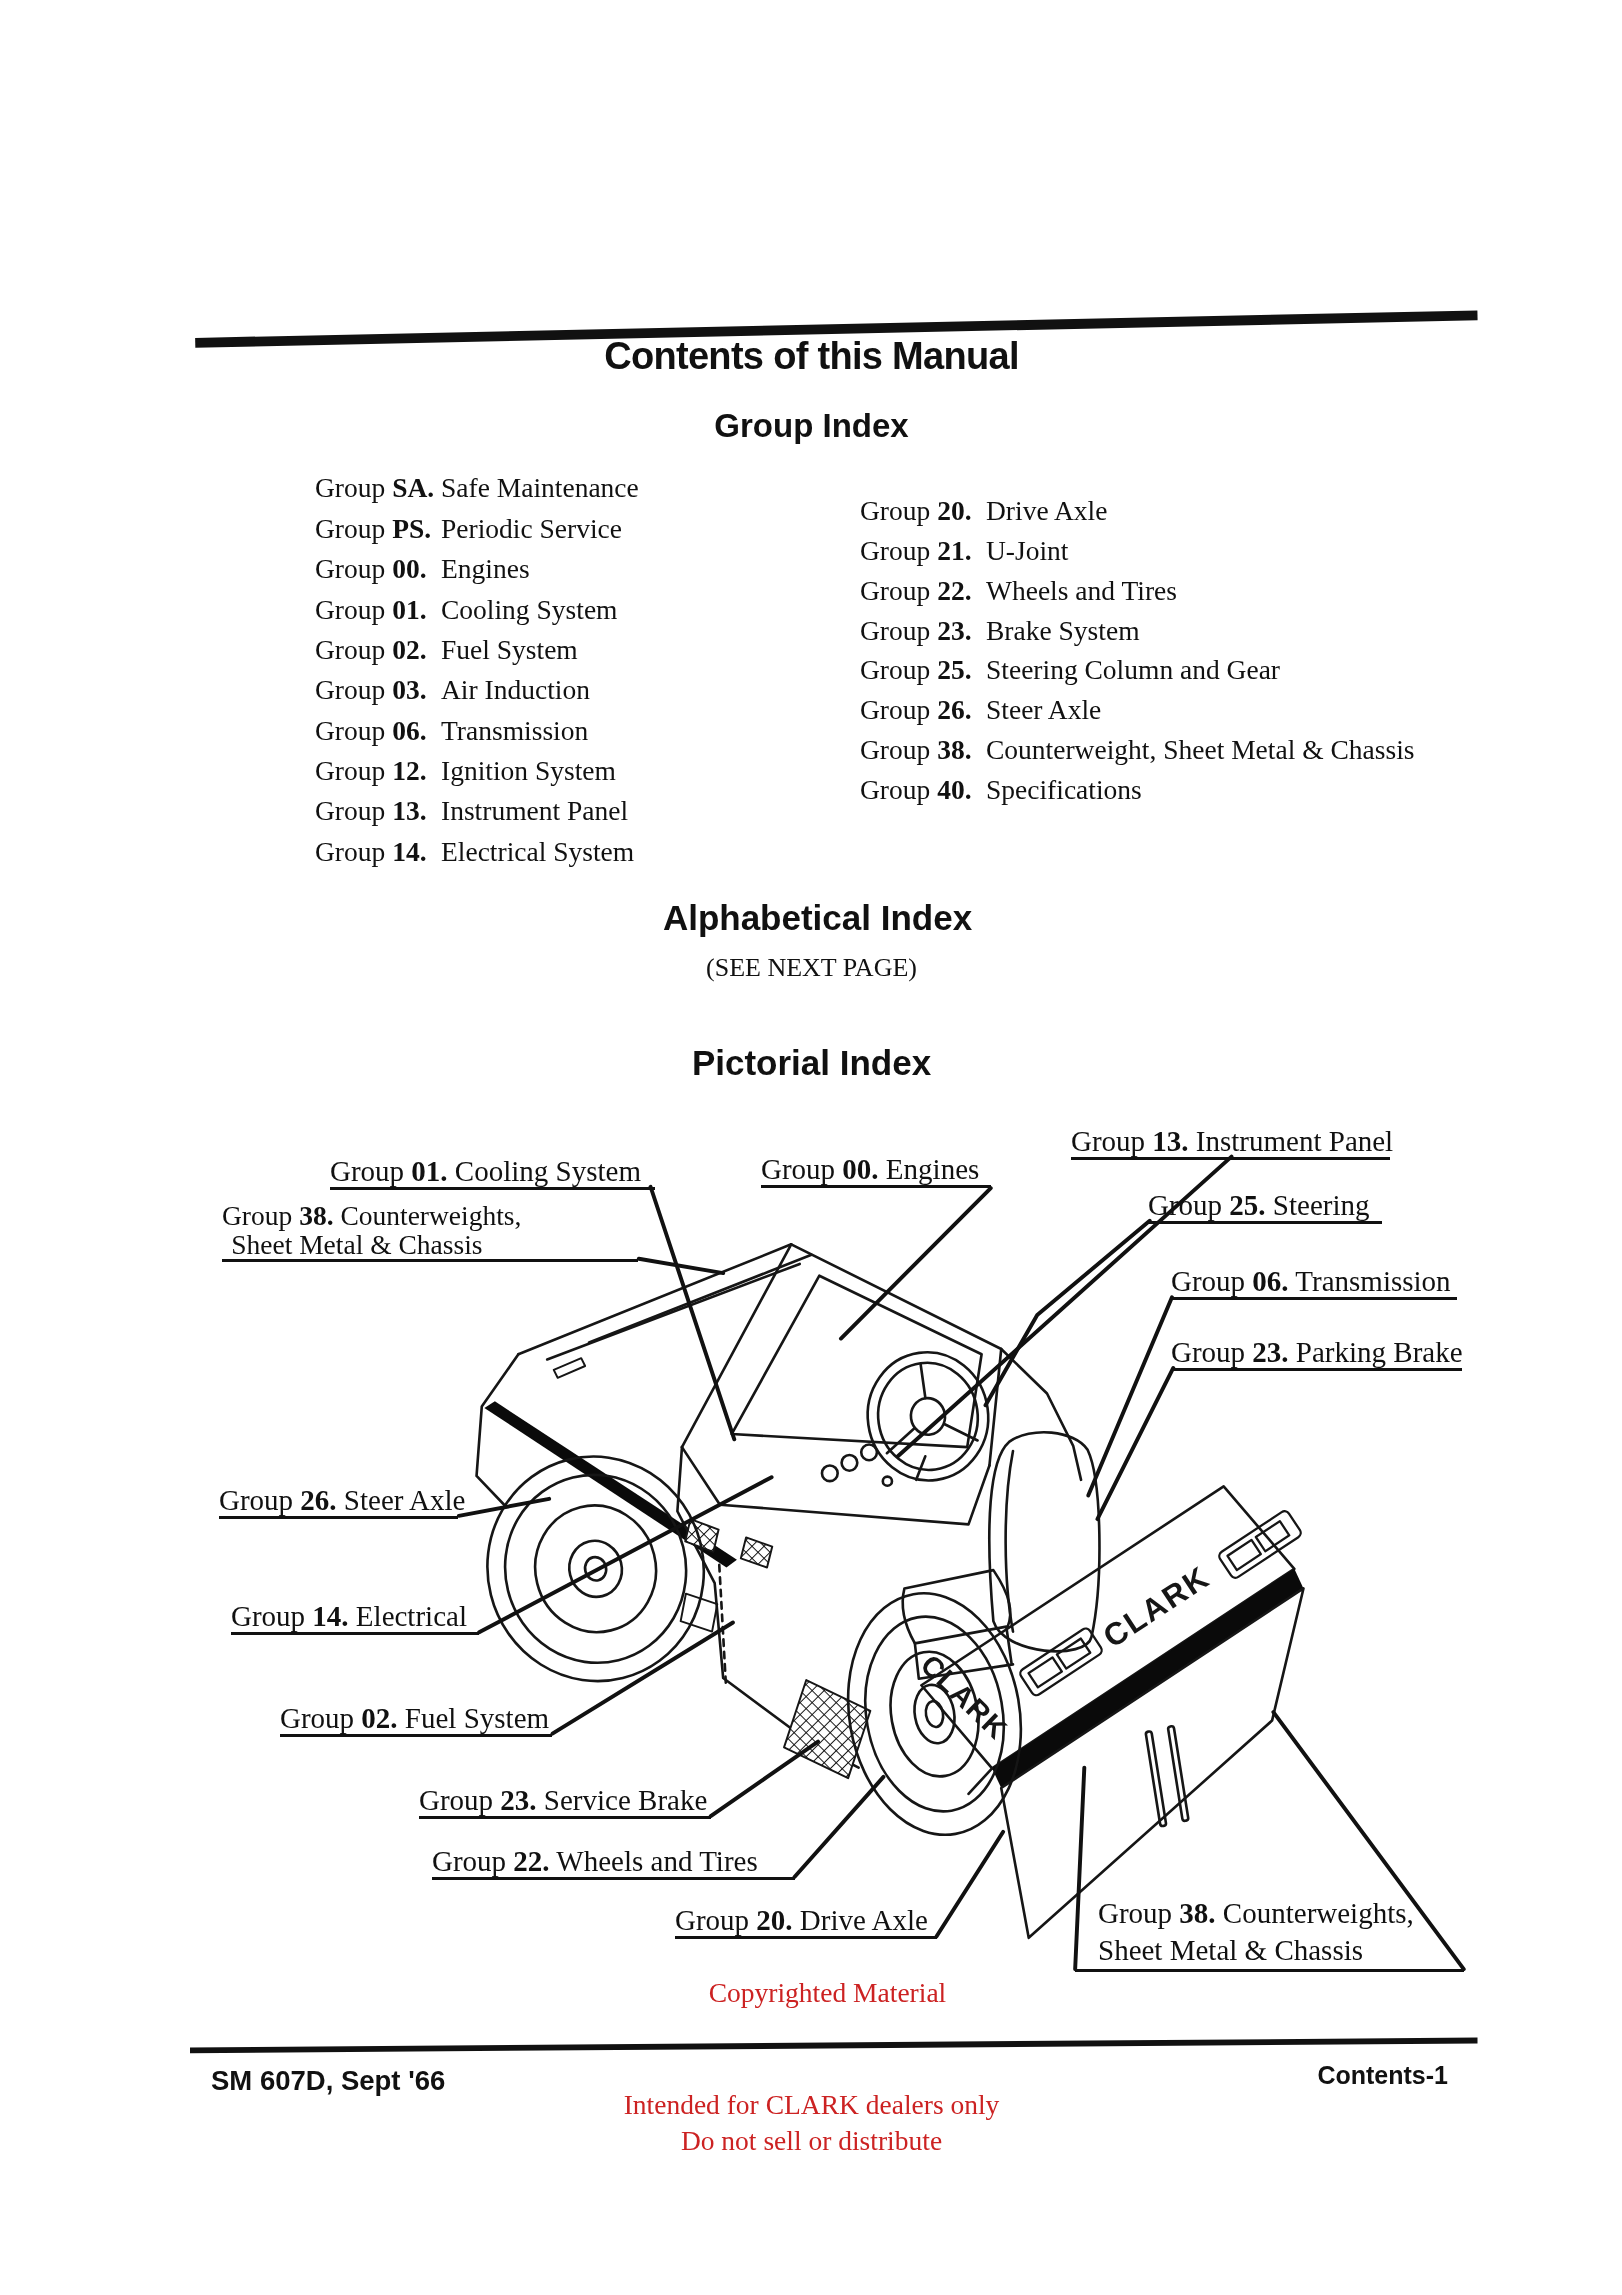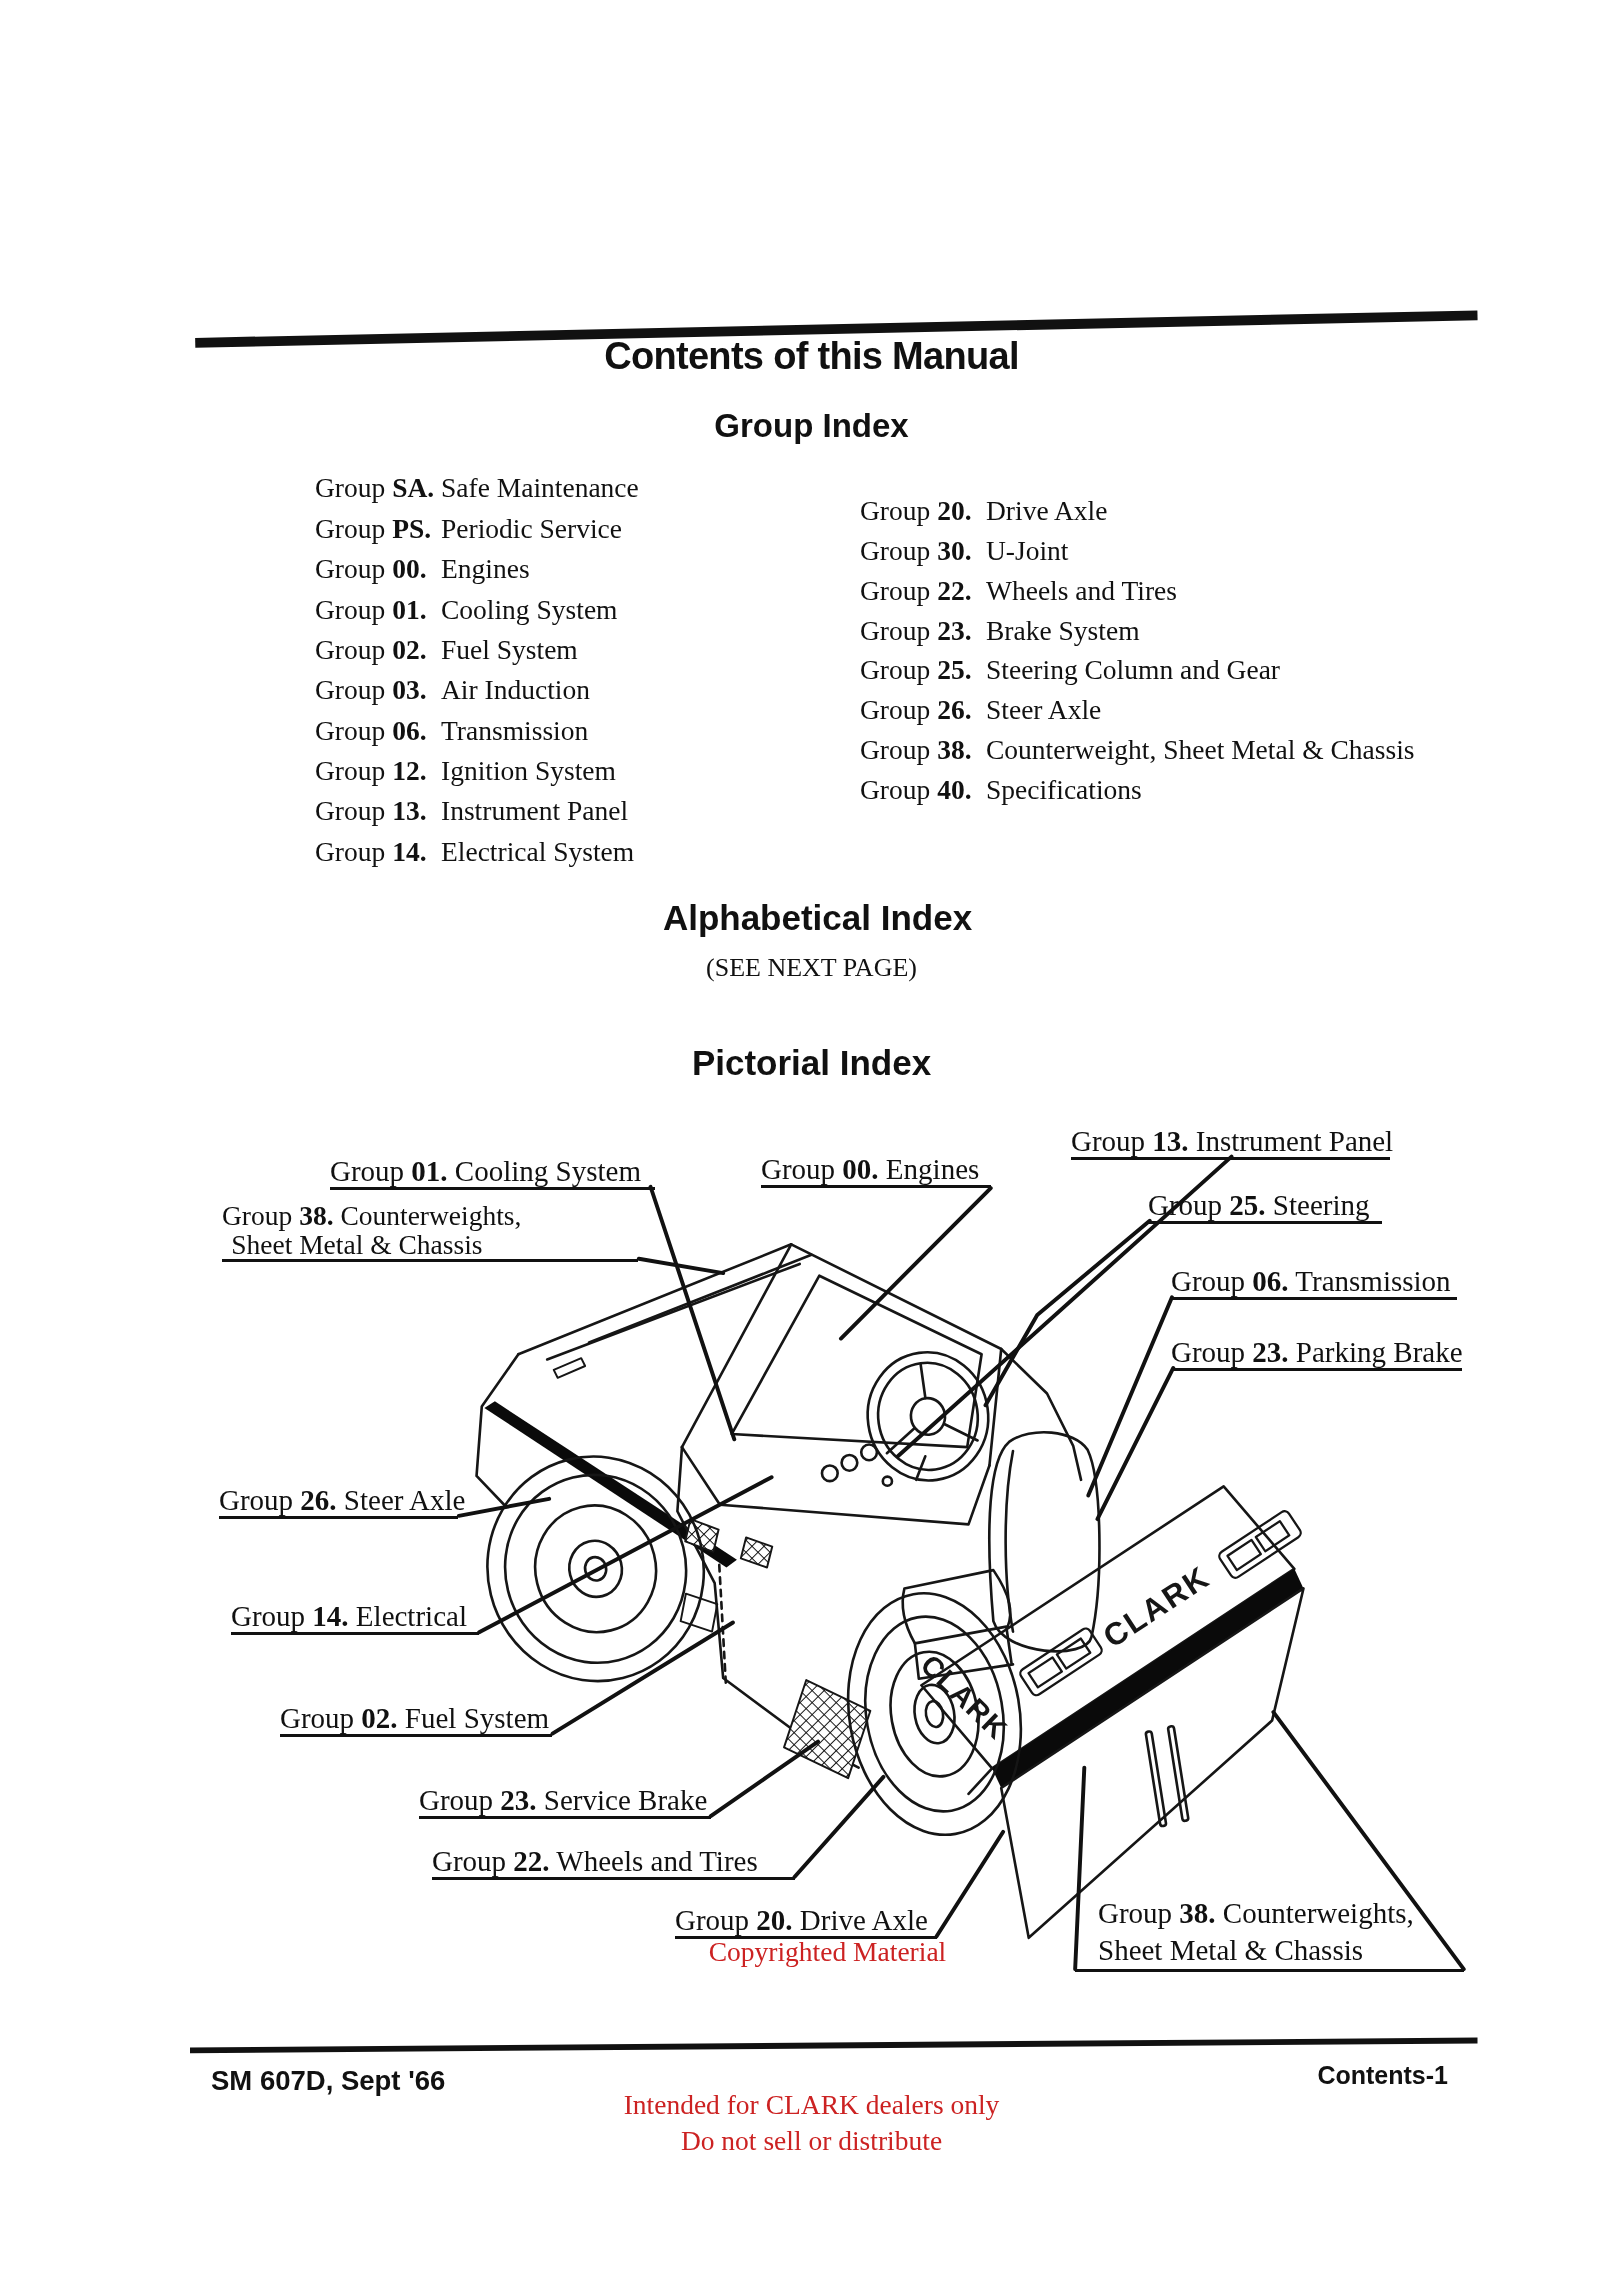--- a/index.html
+++ b/index.html
@@ -20,21 +20,21 @@
   .gi-name{position:absolute;left:126px;}
   
   .pl{position:absolute;z-index:2;font-size:29px;line-height:31px;border-bottom:3.3px solid #111;white-space:nowrap;}
   .pl2{line-height:37px;}
   .pl2s{line-height:29px;font-size:27.5px;}
   .pl b,.gi-row b{font-weight:bold;}
   
   .f-left{left:211px;top:2065px;font-size:27.5px;}
   .f-right{right:175px;top:2061px;font-size:25px;}
   .f-red{left:0;right:0;text-align:center;font-size:27.5px;color:#cc2222;}
-  .fr1{top:1936px;padding-left:32px;} .fr2{top:2089px;} .fr3{top:2125px;}
+  .fr1{top:1977px;padding-left:32px;} .fr2{top:2089px;} .fr3{top:2125px;}
 </style>
 </head>
 <body>
 
 <div class="page">
 
   <svg class="art" width="1623" height="2295" viewBox="0 0 2480 3508">
     <defs>
       <pattern id="hatch" width="13" height="13" patternUnits="userSpaceOnUse" patternTransform="rotate(45)">
         <rect width="13" height="13" fill="#fff"></rect>
@@ -168,21 +168,21 @@
     <div class="gi-row" style="top:634px"><span>Group</span> <b>02.</b><span class="gi-name">Fuel System</span></div>
     <div class="gi-row" style="top:674px"><span>Group</span> <b>03.</b><span class="gi-name">Air Induction</span></div>
     <div class="gi-row" style="top:715px"><span>Group</span> <b>06.</b><span class="gi-name">Transmission</span></div>
     <div class="gi-row" style="top:755px"><span>Group</span> <b>12.</b><span class="gi-name">Ignition System</span></div>
     <div class="gi-row" style="top:795px"><span>Group</span> <b>13.</b><span class="gi-name">Instrument Panel</span></div>
     <div class="gi-row" style="top:836px"><span>Group</span> <b>14.</b><span class="gi-name">Electrical System</span></div>
   </div>
 
   <div class="gi-col" style="left:860px;top:0;">
     <div class="gi-row" style="top:495px"><span>Group</span> <b>20.</b><span class="gi-name">Drive Axle</span></div>
-    <div class="gi-row" style="top:535px"><span>Group</span> <b>30.</b><span class="gi-name">U-Joint</span></div>
+    <div class="gi-row" style="top:535px"><span>Group</span> <b>21.</b><span class="gi-name">U-Joint</span></div>
     <div class="gi-row" style="top:575px"><span>Group</span> <b>22.</b><span class="gi-name">Wheels and Tires</span></div>
     <div class="gi-row" style="top:615px"><span>Group</span> <b>23.</b><span class="gi-name">Brake System</span></div>
     <div class="gi-row" style="top:654px"><span>Group</span> <b>25.</b><span class="gi-name">Steering Column and Gear</span></div>
     <div class="gi-row" style="top:694px"><span>Group</span> <b>26.</b><span class="gi-name">Steer Axle</span></div>
     <div class="gi-row" style="top:734px"><span>Group</span> <b>38.</b><span class="gi-name">Counterweight, Sheet Metal &amp; Chassis</span></div>
     <div class="gi-row" style="top:774px"><span>Group</span> <b>40.</b><span class="gi-name">Specifications</span></div>
   </div>
 
   <div class="txt sans h-center h3">Alphabetical Index</div>
   <div class="txt h-center note">(SEE NEXT PAGE)</div>

